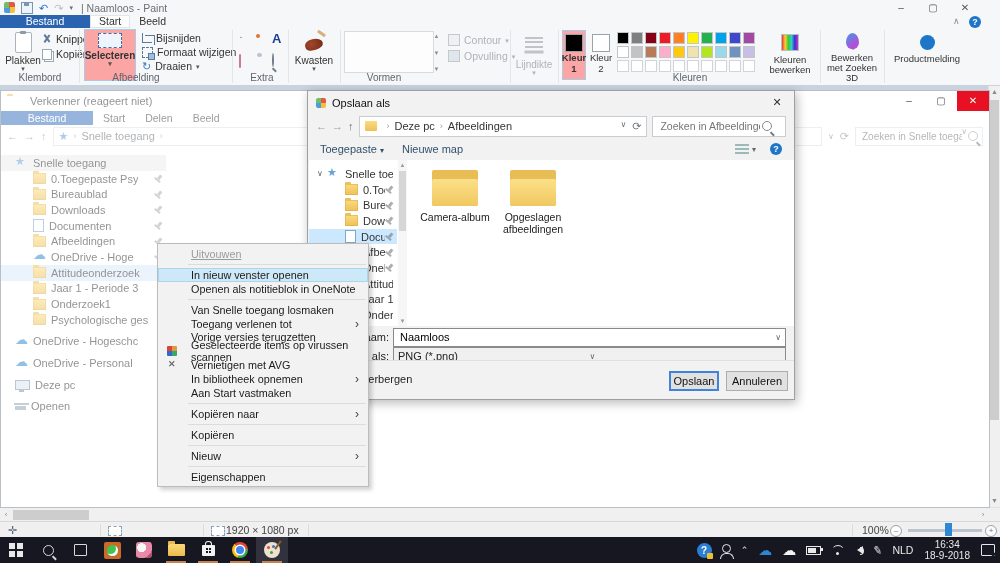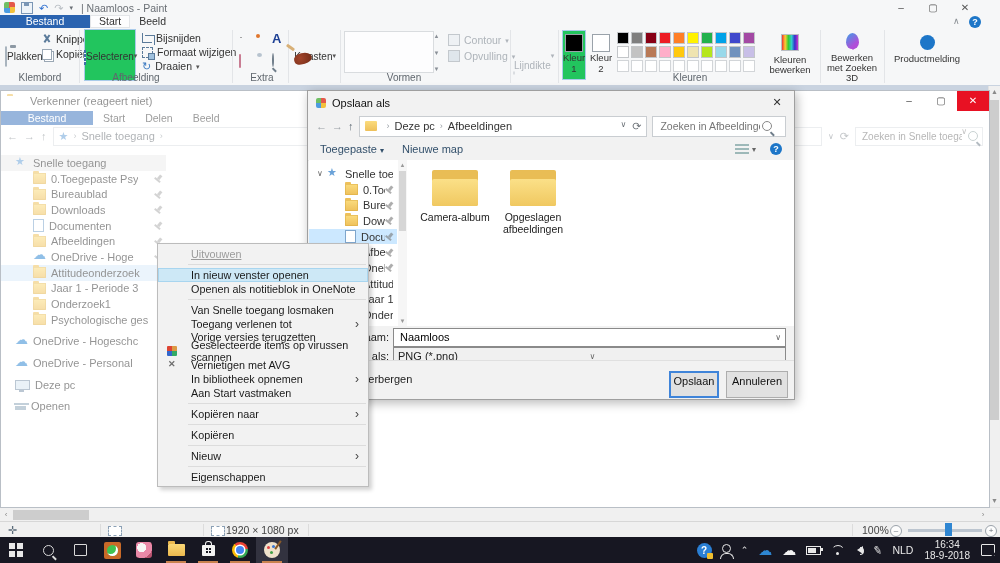--- a/index.html
+++ b/index.html
@@ -22,24 +22,24 @@
   .p-tabs{position:absolute;left:0;top:15px;right:0;height:13px;background:#f6f7f8;display:flex;}
   .p-tab{padding:0 9px;line-height:13px;font-size:10.5px;color:#333;}
   .p-tab.file{background:#2a63b0;color:#fff;}
   .p-tab.sel{background:#fdfdfe;box-shadow:inset 0 0 0 1px #e3e5e8;}
   .rib-min{position:absolute;top:16px;color:#8a8f94;font-size:9px;}
   .i-help{width:12px;height:12px;border-radius:50%;background:#1d76c8;color:#fff;font-size:9px;font-weight:bold;text-align:center;line-height:12px;}
   
   .ribbon{position:absolute;left:0;top:28px;right:0;height:57px;background:#f6f7f8;border-bottom:1px solid #dde0e4;}
   .gsep{position:absolute;top:2px;bottom:2px;width:1px;background:#e3e5e8;}
   .glabel{position:absolute;top:44px;font-size:10px;color:#5f666d;text-align:center;width:80px;margin-left:-40px;}
-  .bigbtn{position:absolute;top:1px;width:36px;height:52px;display:flex;flex-direction:row;align-items:center;font-size:10px;color:#333;}
+  .bigbtn{position:absolute;top:1px;width:36px;height:52px;display:flex;flex-direction:column;align-items:center;font-size:10px;color:#333;}
   .bigbtn .cap{margin-top:2px;}
   .caret{font-size:7px;color:#555;line-height:5px;}
-  .sel-blue{background:#22c55e;box-shadow:inset 0 0 0 1px #a9cbea;}
+  .sel-blue{background:#fca5a5;box-shadow:inset 0 0 0 1px #a9cbea;font-weight:bold;}
   .i-clip{width:15px;height:19px;background:#fff;border:1px solid #a9b4be;border-radius:2px;position:relative;margin-top:3px;}
   .i-clip::before{content:"";position:absolute;top:-2px;left:4px;width:6px;height:3px;background:#8d99a4;border-radius:1px;}
   .smallrow{position:absolute;display:flex;align-items:center;gap:4px;font-size:10.5px;color:#333;}
   .i-scis{width:10px;height:10px;position:relative;}
   .i-scis::before,.i-scis::after{content:"";position:absolute;left:4px;top:0;width:1.5px;height:9px;background:#5a7a9a;}
   .i-scis::before{transform:rotate(35deg);}.i-scis::after{transform:rotate(-35deg);}
   .i-copy{width:8px;height:9px;border:1px solid #9aa7b4;background:#fff;box-shadow:2px 2px 0 -1px #fff,2px 2px 0 0 #9aa7b4;}
   .i-selrect{width:22px;height:13px;border:1px dashed #3f6fa8;background:#eef5fc;margin-top:4px;}
   .i-crop{width:9px;height:9px;border-left:1.5px solid #5a7a9a;border-bottom:1.5px solid #5a7a9a;position:relative;}
   .i-crop::after{content:"";position:absolute;left:2px;top:2px;width:9px;height:9px;border-top:1.5px solid #5a7a9a;border-right:1.5px solid #5a7a9a;}
@@ -157,21 +157,21 @@
   .bigfold::after{content:"";position:absolute;left:0;right:0;bottom:0;height:27px;background:linear-gradient(180deg,#fbe088,#f0c860);border-radius:2px;box-shadow:0 -5px 0 -3px #e9bd55;}
   .fname{margin-top:5px;font-size:10.5px;color:#222;line-height:12px;}
   .d-row{position:absolute;left:0;right:8px;height:18px;display:flex;align-items:center;}
   .d-row .rlabel{width:81px;text-align:right;padding-right:4px;color:#222;flex:none;}
   .d-input{flex:1;height:17px;border:1px solid #8a8a8a;background:#fff;display:flex;align-items:center;padding:0 4px;position:relative;}
   .d-input input{border:0;outline:0;flex:1;font-size:11px;font-family:inherit;background:transparent;}
   .d-input .dd{color:#666;font-size:8px;}
   .d-input.gray{background:#f0f0f0;color:#222;}
   .d-input.gray span{flex:1;}
   .d-bottom{position:absolute;left:0;right:0;bottom:0;height:38px;background:#f2f2f2;border-top:1px solid #e0e0e0;}
-  .btn{position:absolute;height:27px;background:#e1e1e1;border:1px solid #adadad;text-align:center;line-height:19px;font-size:11px;color:#111;box-sizing:border-box;}
+  .btn{position:absolute;height:20px;background:#e1e1e1;border:1px solid #adadad;text-align:center;line-height:19px;font-size:11px;color:#111;box-sizing:border-box;}
   .btn.default{border:2px solid #3f84d9;line-height:17px;}
   .hidefold{position:absolute;left:12px;top:12px;color:#222;}
   
   .cmenu{position:absolute;left:157px;top:243px;width:212px;background:#f2f2f2;border:1px solid #bcbcbc;box-shadow:3px 3px 4px rgba(0,0,0,.18);padding:3px 0;z-index:30;box-sizing:border-box;}
   .m-item{position:relative;height:13.9px;display:flex;align-items:center;padding-left:33px;padding-right:8px;font-size:10.8px;color:#1a1a1a;}
   .m-item.st-disabled .m-label{color:#9b9b9b;text-decoration:underline;}
   .m-item.st-hover{background:#cde8f6;box-shadow:inset 0 0 0 1px #a8d5ef;}
   .m-item.tp-sep{height:1px;background:#dcdcdc;margin:3px 2px 3px 30px;padding:0;}
   .m-ico{position:absolute;left:9px;width:10px;height:10px;}
   [data-icon="avg-scan"] .m-ico::before{content:"";position:absolute;inset:0;background:conic-gradient(#d94 0 25%,#3a6 25% 50%,#36c 50% 75%,#d43 75%);border-radius:1px;}
@@ -335,21 +335,21 @@
     <div class="smallrow ghost" style="left:448px;top:6px;">
       <span style="width:10px;height:10px;border:1px solid #c3c8cd;background:#eef1f4;"></span>
       <span>Contour</span>
         <span class="caret ghost">▾</span>
     </div>
     <div class="smallrow ghost" style="left:448px;top:22px;">
       <span style="width:10px;height:10px;border:1px solid #c3c8cd;background:#dfe6ec;"></span>
       <span>Opvulling</span>
         <span class="caret ghost">▾</span>
     </div>
-    <div class="glabel" style="left:404px;">Vormen</div>
+    <div class="glabel" style="left:384px;">Vormen</div>
     <div class="gsep" style="left:510px;"></div>
 
     <div class="bigbtn ghost" style="left:514px;width:40px;">
       <span class="i-lines" style="opacity:.45;"></span>
       <span class="cap ghost" style="margin-top:20px;">Lijndikte</span>
       <span class="caret ghost">▾</span>
     </div>
     <div class="gsep" style="left:558px;"></div>
 
     <div class="kleurbtn sel-blue" style="left:562px;">

